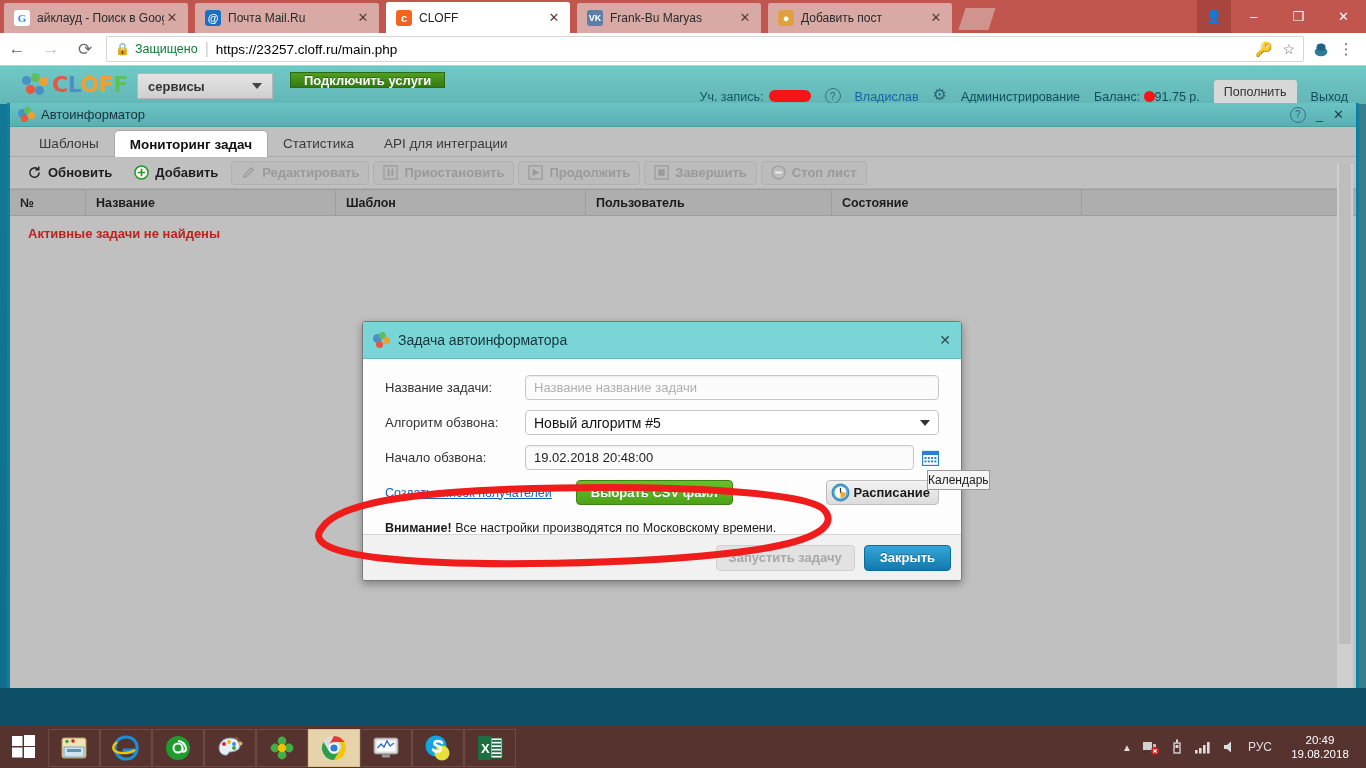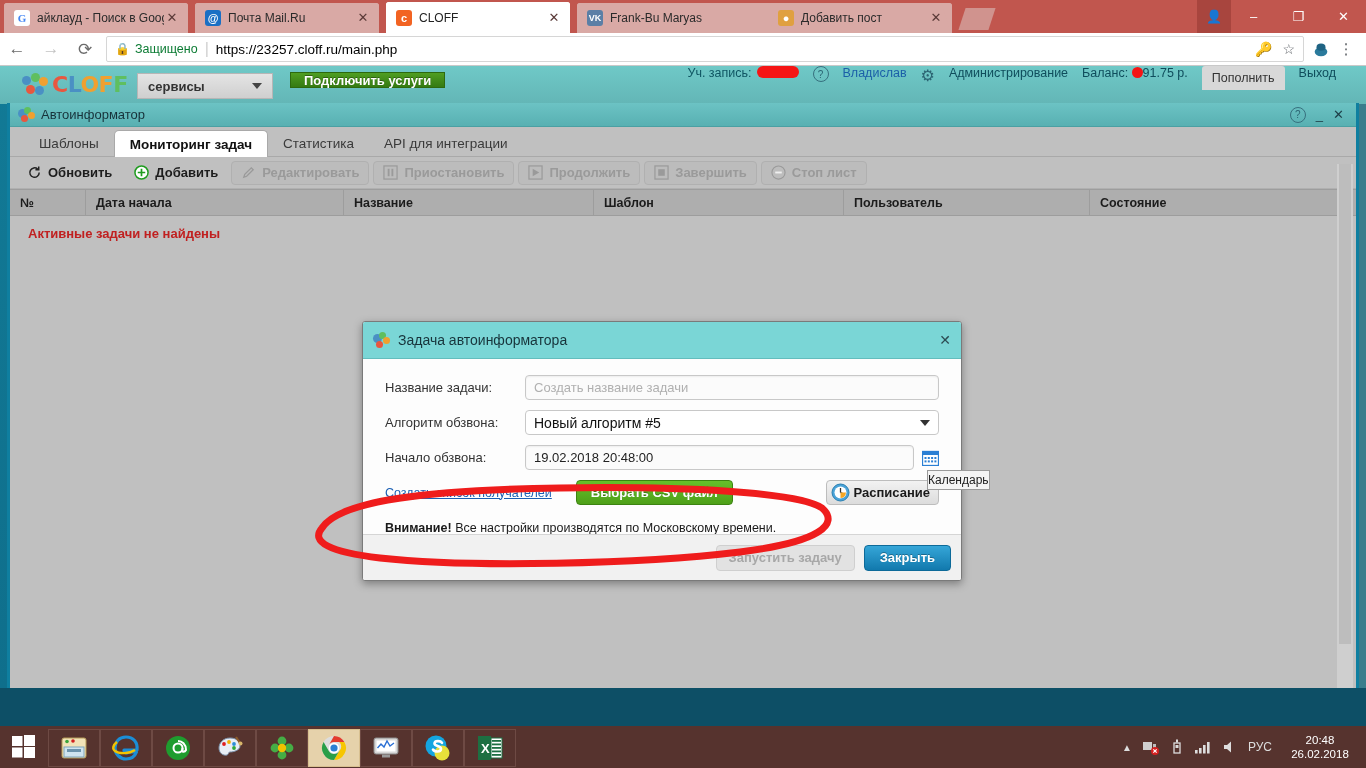--- a/index.html
+++ b/index.html
@@ -115,22 +115,22 @@
       border-left:5px solid transparent;border-right:5px solid transparent;
       border-top:6px solid #444;}
   .connect-btn{
     position:absolute; left:290px; top:6px; height:16px; padding:0 13px;
     background:linear-gradient(#4f9e22,#357a12);
     border:1px solid #2d6a0f; border-radius:0;
     color:#fff; font-size:13px; font-weight:bold;
     display:flex; align-items:center;
     text-shadow:0 -1px 0 rgba(0,0,0,.35);
   }
-  .hdr-right{ position:absolute; right:12px; top:0; height:38px;
-              display:flex; align-items:flex-start; font-size:12.5px; color:#0f4d5c;}
+  .hdr-right{ position:absolute; right:0; top:0; height:38px;
+              display:flex; align-items:flex-end; font-size:12.5px; color:#0f4d5c;}
   .hdr-right > *{ margin-right:14px; }
   .acct-label{ color:#105663; }
   .redacted{ display:inline-block; width:42px;height:12px;background:#f51515;
              border-radius:6px; vertical-align:-1px; margin-left:5px;}
   .q-circle{ display:inline-flex; width:16px;height:16px;border-radius:50%;
              border:1px solid #37707e; align-items:center;justify-content:center;
              font-size:10px; color:#2c6573;}
   .user-link{ color:#1b5fa8; }
   .gear{ font-size:16px; color:#2c6573;}
   .bal-dot{display:inline-block;width:11px;height:11px;background:#f51515;border-radius:50%;vertical-align:-1px;}
@@ -297,21 +297,21 @@
       <span class="tab-title">Почта Mail.Ru</span>
       <span class="tab-close">✕</span>
     </div>
 
     <div class="tab active" style="left:386px;width:184px;">
       <span class="tab-fav" style="background:#f26322;color:#fff;">c</span>
       <span class="tab-title">CLOFF</span>
       <span class="tab-close">✕</span>
     </div>
 
-    <div class="tab" style="left:577px;width:217px;">
+    <div class="tab" style="left:577px;width:184px;">
       <span class="tab-fav" style="background:#5b7fa6;color:#fff;font-size:9px;">VK</span>
       <span class="tab-title">Frank-Bu Maryas</span>
       <span class="tab-close">✕</span>
     </div>
 
     <div class="tab" style="left:768px;width:184px;">
       <span class="tab-fav" style="background:#e0a040;color:#fff;">●</span>
       <span class="tab-title">Добавить пост</span>
       <span class="tab-close">✕</span>
     </div>
@@ -455,21 +455,20 @@
         <svg class="tbi" viewBox="0 0 16 16">
           <circle cx="8" cy="8" r="7" fill="#bdbdbd" stroke="#9a9a9a" stroke-width="1.2"></circle>
           <path d="M4.5 8 H11.5" stroke="#f0f0f0" stroke-width="2"></path>
         </svg>
         <span>Стоп лист</span>
       </div>
     </div>
 
     <div class="tbl-head">
       <div class="th" style="width:76px;">№</div>
-      <div class="th" style="width:258px;">Дата начала</div>
       <div class="th" style="width:250px;">Название</div>
       <div class="th" style="width:250px;">Шаблон</div>
       <div class="th" style="width:246px;">Пользователь</div>
       <div class="th" style="width:250px;">Состояние</div>
     </div>
 
     <div class="tbl-empty">Активные задачи не найдены</div>
 
     <div class="vscroll">
       <div class="vthumb"></div>
@@ -484,21 +483,21 @@
         <i class="ld" style="left:10px;top:5px;width:7px;height:7px;background:#f0a030;"></i>
         <i class="ld" style="left:3px;top:9px;width:7px;height:7px;background:#e8573f;"></i>
       </span>
       <span class="modal-title">Задача автоинформатора</span>
       <span class="modal-x">✕</span>
     </div>
 
     <div class="modal-body">
       <div class="frow">
         <div class="flabel">Название задачи:</div>
-        <div class="finput placeholder">Создать название задачи</div>
+        <div class="finput placeholder">Название название задачи</div>
       </div>
 
       <div class="frow">
         <div class="flabel">Алгоритм обзвона:</div>
         <div class="fselect">
           <span>Новый алгоритм #5</span>
           <i class="caret"></i>
         </div>
       </div>
 
@@ -674,17 +673,17 @@
       <rect x="1" y="10" width="2.6" height="3.5" fill="#ddd"></rect>
       <rect x="5" y="8" width="2.6" height="5.5" fill="#ddd"></rect>
       <rect x="9" y="5" width="2.6" height="8.5" fill="#ddd"></rect>
       <rect x="13" y="2" width="2.6" height="11.5" fill="#ddd"></rect>
     </svg>
     <svg width="16" height="14" viewBox="0 0 16 14">
       <path d="M2 5 H5 L9 1.5 V12.5 L5 9 H2 Z" fill="#ddd"></path>
     </svg>
     <span>РУС</span>
     <span class="tray-clock">
-      <span>20:48</span><br>
-      <span>26.02.2018</span>
+      <span>20:49</span><br>
+      <span>19.08.2018</span>
     </span>
   </div>
 </div>
 
 </body></html>

